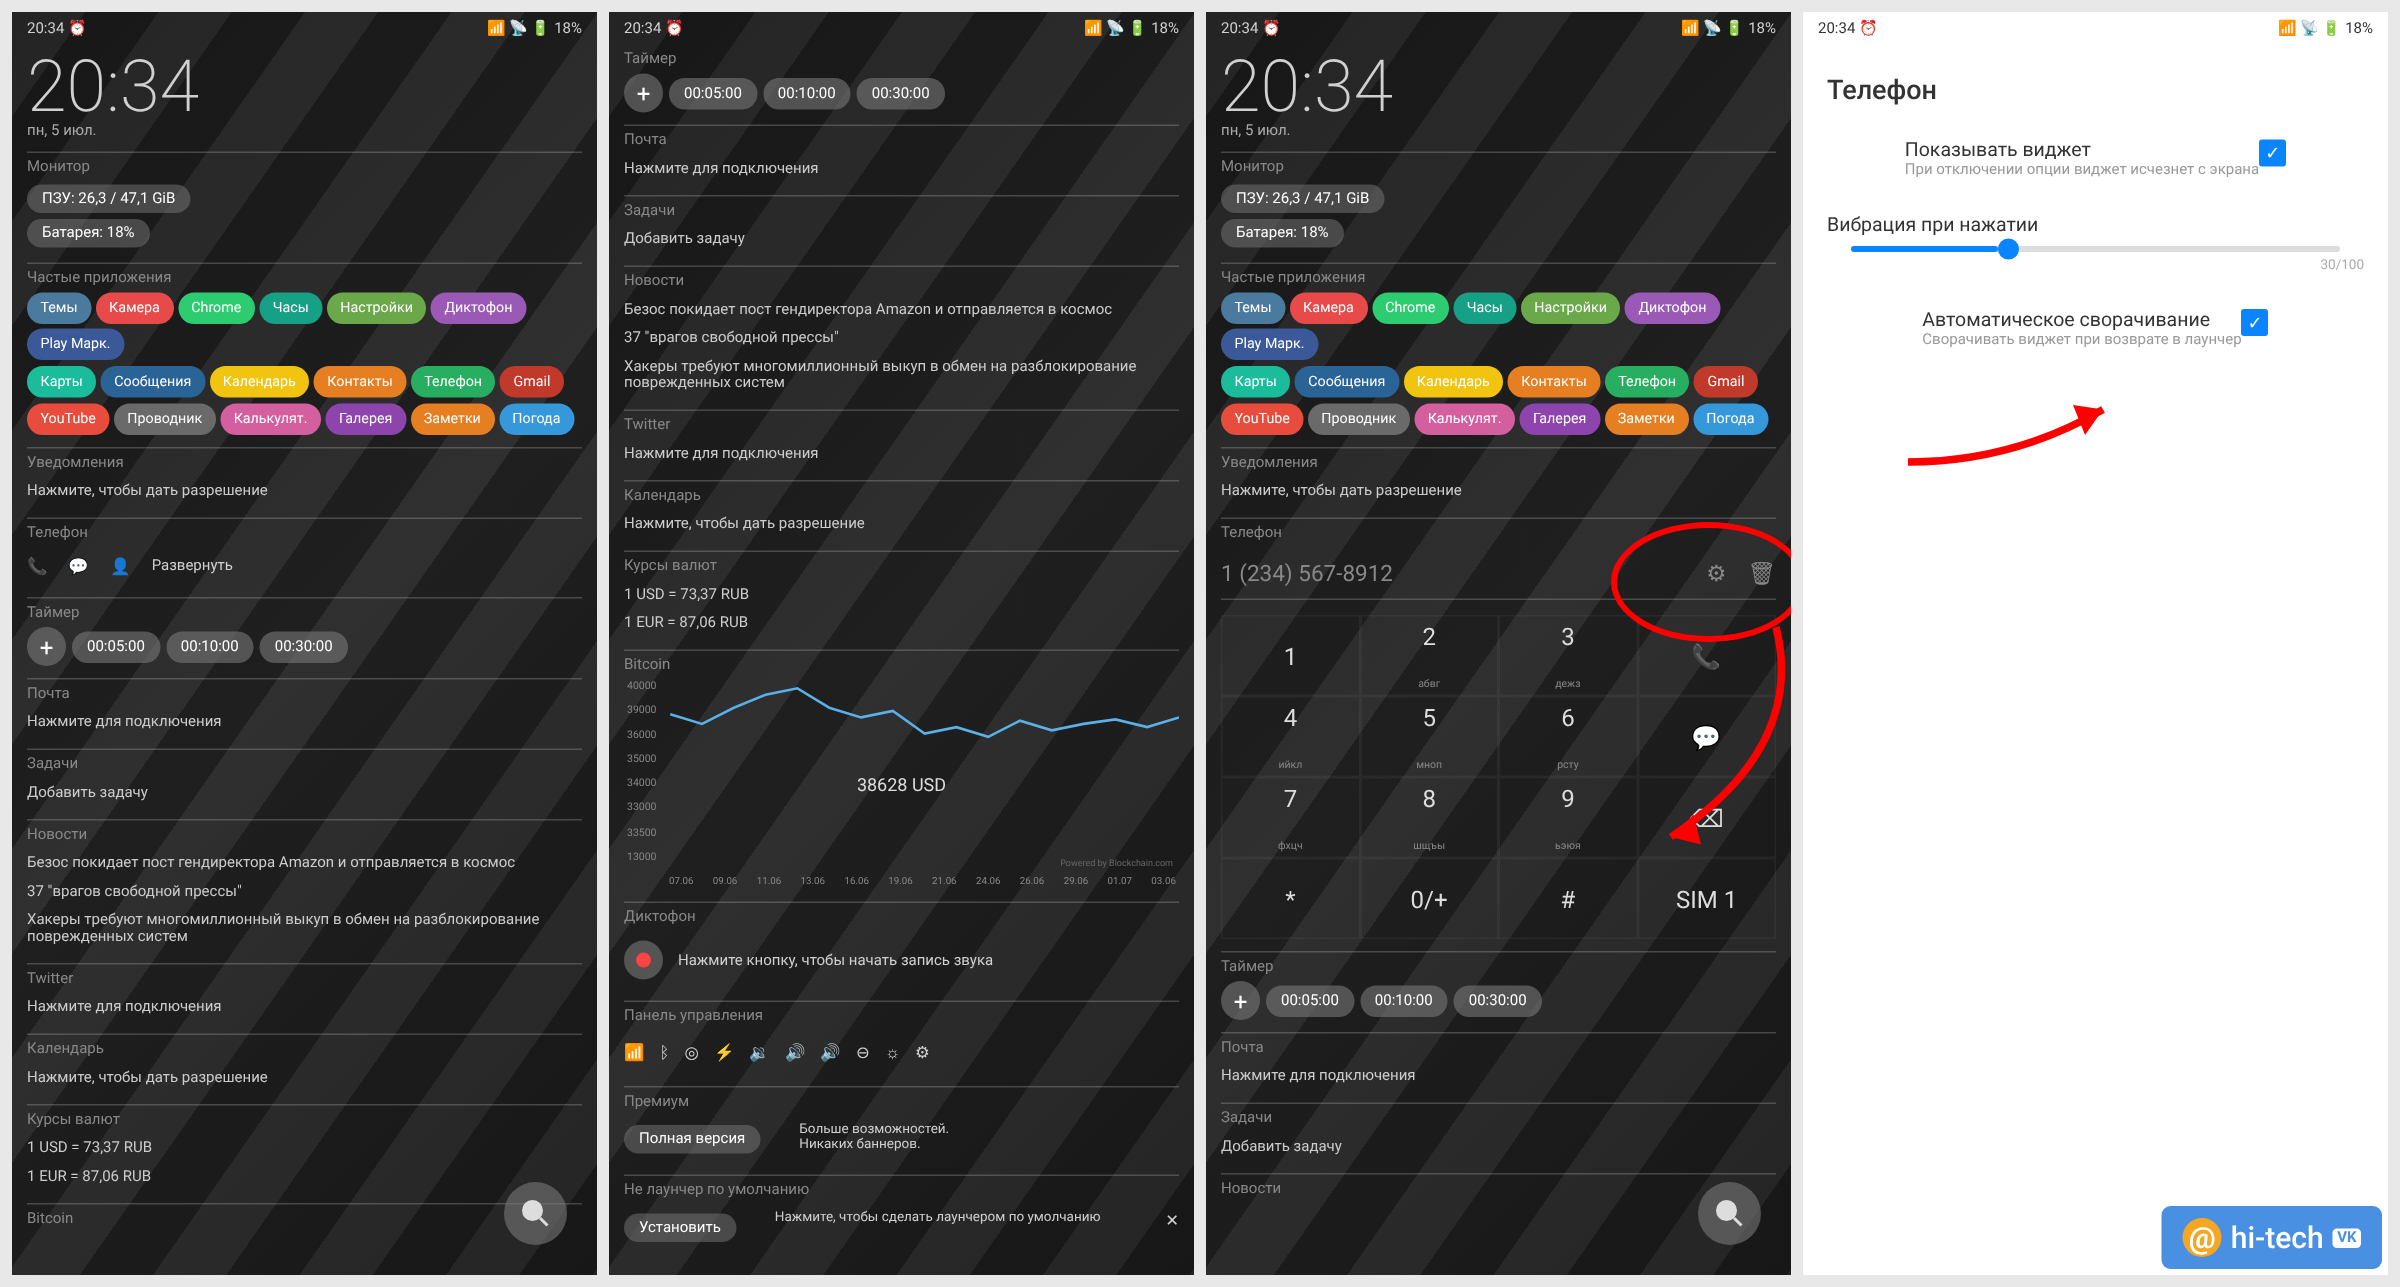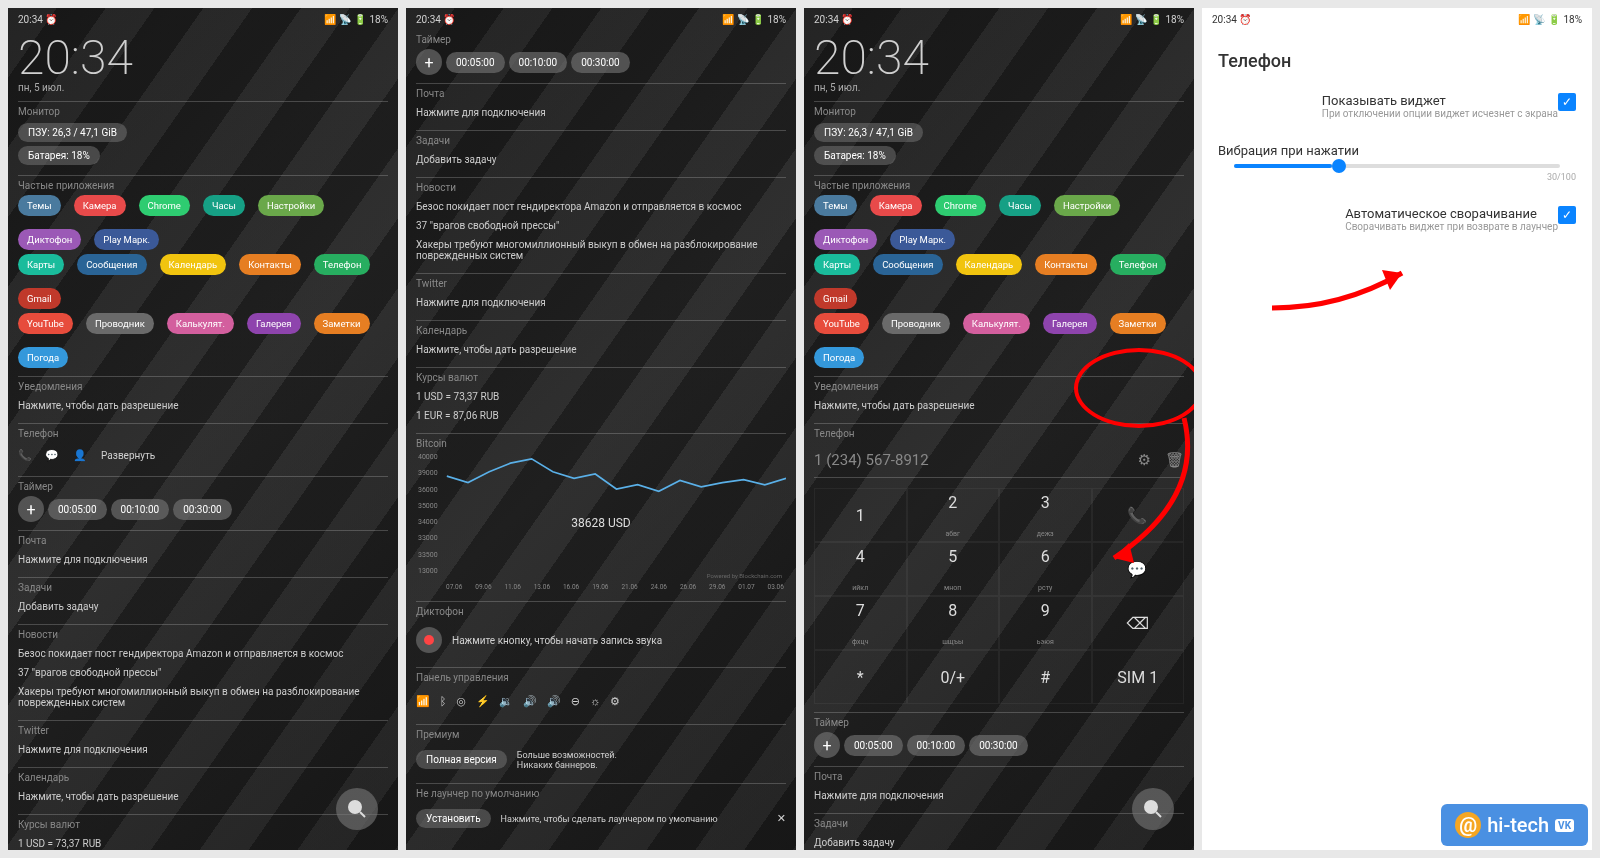--- a/index.html
+++ b/index.html
@@ -11,47 +11,47 @@
 .phone.light{background:#fff;color:#333}
 .phone.light::before{display:none}
 .sb{display:flex;justify-content:space-between;padding:4px 10px;font-size:10px;height:22px;align-items:center}
 .phone.light .sb{color:#333}
 .content{padding:0 10px}
 .clock{font-size:48px;font-weight:200;line-height:1;margin-top:4px}
 .date{font-size:10px;color:#aaa;margin-bottom:8px}
 .section{border-top:1px solid rgba(255,255,255,.2);margin-top:8px;padding-top:4px}
 .sectitle{font-size:10px;color:#888;margin-bottom:4px}
 .pill{display:inline-block;padding:4px 10px;border-radius:11px;background:rgba(120,120,120,.5);color:#fff;font-size:10px;margin:2px 2px 2px 0}
-.pills{display:flex;flex-wrap:wrap;gap:13px}
+.pills{display:flex;flex-wrap:wrap;gap:3px}
 .chip{padding:5px 9px;border-radius:11px;color:#fff;font-size:9.5px;white-space:nowrap}
 .txtline{padding:4px 0;font-size:10px;color:#ccc}
 .fab{position:absolute;bottom:20px;right:20px;width:42px;height:42px;border-radius:50%;background:rgba(120,120,120,.6);display:flex;align-items:center;justify-content:center;z-index:5}
 .timerrow{display:flex;gap:4px;align-items:center;margin:4px 0}
 .addbtn{width:26px;height:26px;border-radius:50%;background:rgba(120,120,120,.6);display:flex;align-items:center;justify-content:center;color:#fff;font-size:16px}
 .tchip{padding:5px 10px;border-radius:12px;background:rgba(120,120,120,.6);color:#fff;font-size:10px}
 .iconrow{display:flex;gap:14px;align-items:center;padding:6px 0}
 .ico{width:24px;height:24px;fill:#ddd;stroke:#ddd}
 .chart{height:140px;position:relative}
 .chart svg{width:100%;height:100%}
 .chartprice{position:absolute;top:50%;left:50%;transform:translate(-50%,-50%);color:#ddd;font-size:12px}
 .chartylabels{position:absolute;left:2px;top:0;bottom:18px;display:flex;flex-direction:column;justify-content:space-between;font-size:7px;color:#888}
 .chartxlabels{position:absolute;left:30px;right:2px;bottom:2px;display:flex;justify-content:space-between;font-size:6.5px;color:#888}
 .recrow{display:flex;align-items:center;gap:10px;padding:6px 0}
 .recbtn{width:26px;height:26px;border-radius:50%;background:rgba(120,120,120,.6);display:flex;align-items:center;justify-content:center}
 .recdot{width:10px;height:10px;border-radius:50%;background:#f44}
 .ctrlrow{display:flex;gap:10px;padding:8px 0;flex-wrap:wrap}
-.premiumrow{display:flex;align-items:center;gap:8px;padding:4px 0}
+.premiumrow{display:flex;gap:24px;padding:4px 0}
 .numinput{padding:8px 0;font-size:15px;color:#888;border-bottom:1px solid rgba(255,255,255,.2);display:flex;justify-content:space-between;align-items:flex-end}
 .dialpad{display:grid;grid-template-columns:repeat(4,1fr);gap:0;margin-top:10px}
 .key{height:54px;display:flex;flex-direction:column;align-items:center;justify-content:center;border:0.5px solid rgba(255,255,255,.05)}
 .keynum{font-size:16px;color:#ddd}
 .keysub{font-size:7px;color:#888;margin-top:18px}
 .circle-ann{position:absolute;border:4px solid red;border-radius:50%;z-index:10}
 .arrow-ann{position:absolute;z-index:10}
-.setrow{display:flex;justify-content:flex-end;align-items:flex-start;padding:12px 16px}
+.setrow{display:flex;justify-content:center;align-items:flex-start;padding:12px 16px}
 .setrow h3{font-size:13px;font-weight:400;color:#333}
 .setrow p{font-size:10px;color:#999}
 .check{width:18px;height:18px;background:#0a84ff;display:flex;align-items:center;justify-content:center;color:#fff;font-size:12px;border-radius:2px}
 .slider{margin:6px 16px 0 16px;height:4px;background:#ddd;border-radius:2px;position:relative}
 .sliderfill{position:absolute;left:0;top:0;bottom:0;width:30%;background:#0a84ff;border-radius:2px}
 .sliderthumb{position:absolute;left:30%;top:-5px;width:14px;height:14px;border-radius:50%;background:#0a84ff}
 .settingshdr{padding:20px 16px 10px;font-size:18px;font-weight:500}
 .watermark{position:absolute;bottom:12px;right:12px;background:#4a90e2;color:#fff;padding:8px 14px;border-radius:6px;font-size:20px;font-weight:500;display:flex;align-items:center;gap:6px;z-index:20}
 .watermark .at{background:#f5a623;width:26px;height:26px;border-radius:50%;display:flex;align-items:center;justify-content:center;font-weight:700}
 </style>

